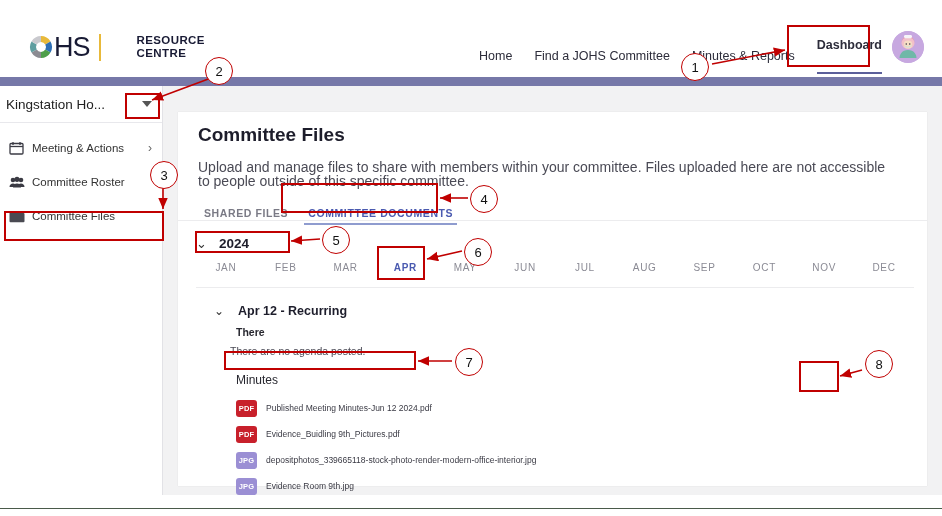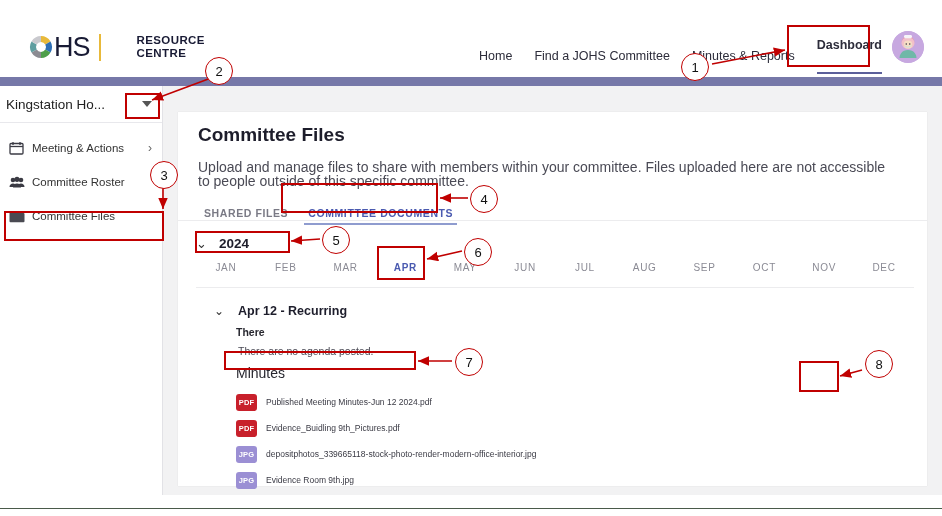--- a/index.html
+++ b/index.html
@@ -317,26 +317,26 @@
   }
   .section-label {
     font-size: 10.5px;
     font-weight: bold;
     color: #27272f;
     margin: 0 0 7px 22px;
   }
   .section-empty {
     font-size: 10.5px;
     color: #4a4a55;
-    margin: 0 0 8px 24px;
+    margin: 0 0 8px 16px;
   }
   .section-label2 {
-    font-size: 14px;
+    font-size: 12px;
     color: #27272f;
-    margin: 8px 0 8px 22px;
+    margin: 16px 0 8px 22px;
   }
 
   
   .file-list { margin-left: 22px; }
   .file-row {
     display: flex;
     align-items: center;
     height: 26px;
     position: relative;
   }

